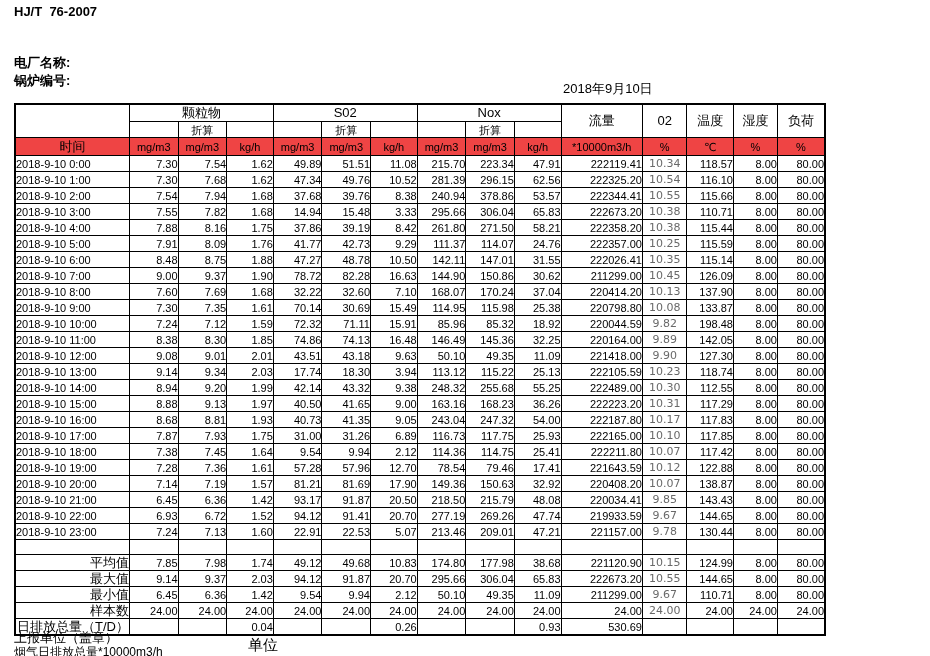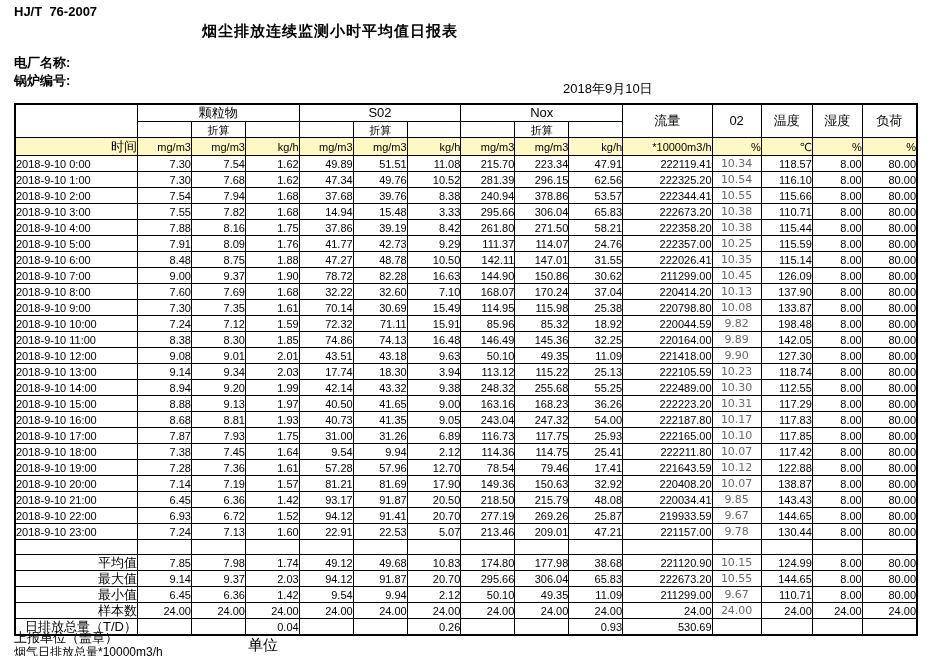--- a/index.html
+++ b/index.html
@@ -1,55 +1,54 @@
 <!DOCTYPE html>
 <html><head>
 <meta charset="utf-8">
 <style>
   html,body{margin:0;padding:0;background:#fff;}
   .page{
-    position:relative;width:918px;height:656px;background:#fff;
+    position:relative;width:826px;height:656px;background:#fff;
     font-family:"Liberation Sans","DejaVu Sans",sans-serif;color:#000;overflow:hidden;
   }
   .abs{position:absolute;white-space:pre;}
   .std{left:14px;top:4px;font-weight:bold;font-size:13px;}
   .title{left:330px;top:22px;transform:translateX(-50%);font-weight:bold;font-size:15px;letter-spacing:1px;}
   .plant{left:14px;top:54px;font-weight:bold;font-size:13px;}
   .boiler{left:14px;top:72px;font-weight:bold;font-size:13px;}
   .rdate{left:563px;top:80px;font-size:13px;}
   table.report{
     position:absolute;left:14px;top:103px;border-collapse:collapse;table-layout:fixed;
     font-size:11px;border:2px solid #000;
   }
   table.report td{
     border:1px solid #000;padding:0;height:15px;overflow:hidden;white-space:nowrap;
     line-height:14px;vertical-align:middle;
   }
   tr.hr1 td{height:16px;text-align:center;font-size:13px;}
   tr.hr2 td{height:15px;text-align:center;font-size:11px;}
-  tr.hr3 td{height:17px;text-align:right;background:#fef9c3;font-size:11px;}
+  tr.hr3 td{height:17px;text-align:center;background:#ef4444;font-size:11px;}
   tr.hr3 td.timehead{font-size:13px;}
   td.time{padding-right:3px;}
   td.num{text-align:right;padding-right:6px;}
   td.flow{padding-right:10px;}
   td.o2{text-align:center;padding-right:0;color:#696969;font-family:"DejaVu Sans",sans-serif;}
   td.slabel{text-align:right;padding-right:3px;font-size:13px;}
-  td.slabel.leftlab{text-align:left;padding-left:9px;}
+  td.slabel.leftlab{text-align:left;padding-left:1px;}
   tr.blank td{height:14px;}
   .foot1{left:14px;top:644px;font-size:12px;}
   .foot2{left:14px;top:629px;font-size:13px;}
   .foot3{left:200px;top:636px;font-size:15px;margin-left:48px;}
 </style>
 </head>
 <body>
 
 <div class="page">
 
   <div class="abs std">HJ/T  76-2007</div>
-  <div class="abs title">烟尘排放连续监测小时平均值日报表</div>
   <div class="abs plant">电厂名称:</div>
   <div class="abs boiler">锅炉编号:</div>
   <div class="abs rdate">2018年9月10日</div>
 
   <table class="report">
     <colgroup>
       <col style="width:105px">
       <col style="width:55px">
         <col style="width:55px">
         <col style="width:55px">
@@ -484,21 +483,21 @@
         <tr>
           <td class="time">2018-9-10 22:00</td>
           <td class="num">6.93</td>
           <td class="num">6.72</td>
           <td class="num">1.52</td>
           <td class="num">94.12</td>
           <td class="num">91.41</td>
           <td class="num">20.70</td>
           <td class="num">277.19</td>
           <td class="num">269.26</td>
-          <td class="num">25.87</td>
+          <td class="num">47.74</td>
           <td class="num flow">219933.59</td>
           <td class="o2">9.67</td>
           <td class="num">144.65</td>
           <td class="num">8.00</td>
           <td class="num">80.00</td>
         </tr>
         <tr>
           <td class="time">2018-9-10 23:00</td>
           <td class="num">7.24</td>
           <td class="num">7.13</td>

